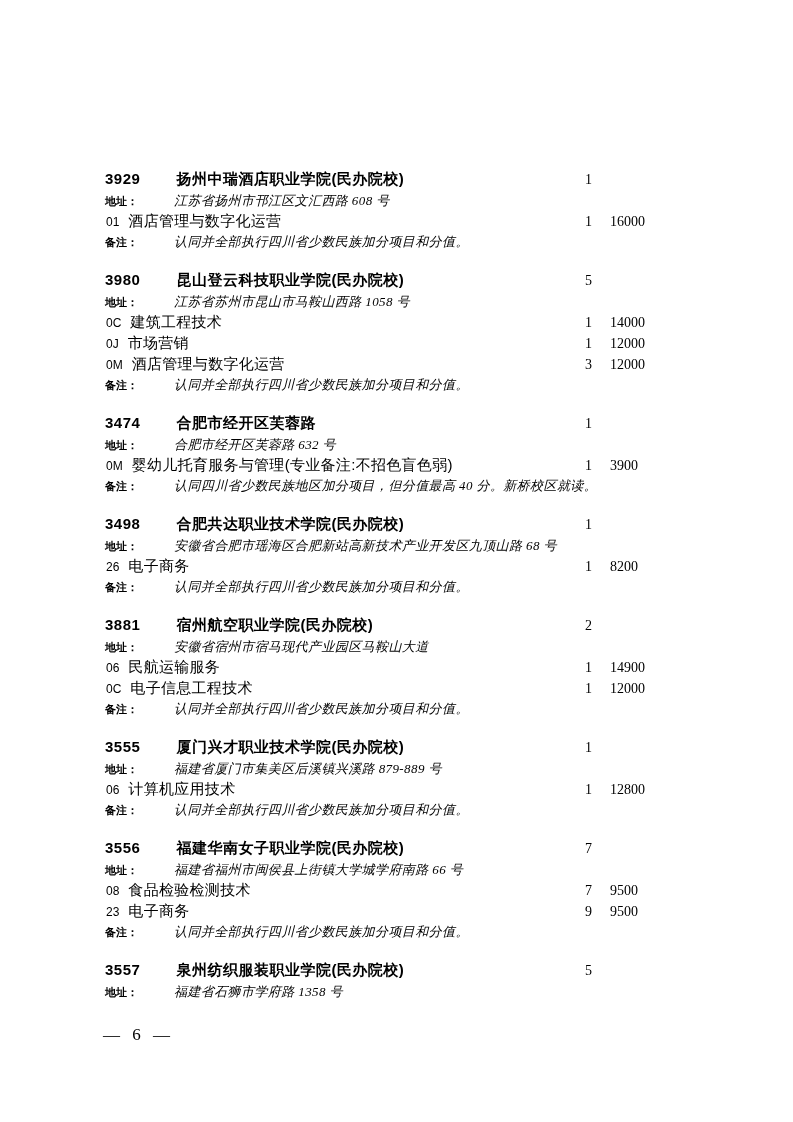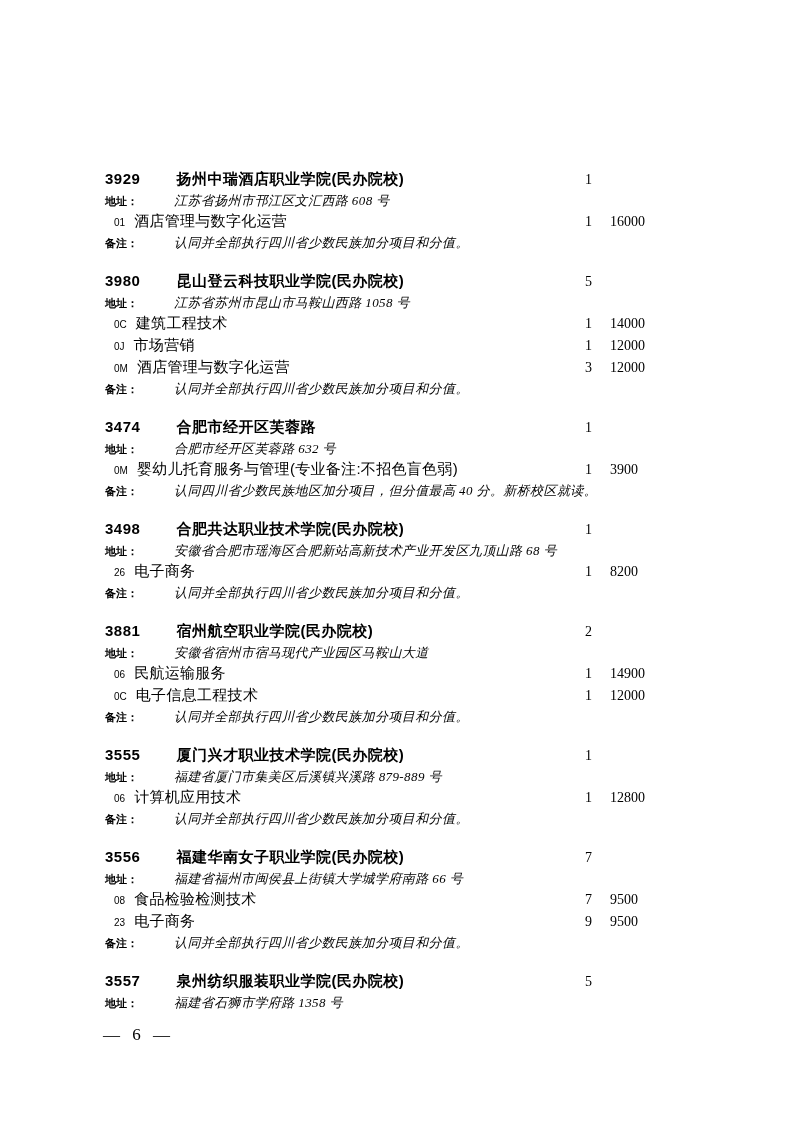--- a/index.html
+++ b/index.html
@@ -11,21 +11,21 @@
   }
   .content { position: absolute; left: 105px; top: 167px; width: 556px; }
   .school-block { margin-bottom: 16px; }
   .row { display: flex; align-items: baseline; line-height: 20px; font-size: 14px; }
   .header-row { line-height: 23px; font-size: 15px; font-weight: bold; }
   .school-code { margin-right: 12px; letter-spacing: 0.5px; flex: none; }
   .school-name { flex: 1; letter-spacing: 0.5px; margin-left: 24px; }
   .col-count { width: 25px; flex: none; }
   .col-fee { width: 51px; flex: none; }
   .num { font-family: "Liberation Serif", "DejaVu Serif", serif; font-weight: normal; font-size: 14px; }
-  .major-code { margin-left: 9px; margin-right: 9px; font-size: 10px; flex: none; }
+  .major-code { margin-left: 1px; margin-right: 9px; font-size: 12px; flex: none; }
   .major-name { flex: 1; font-size: 15px; letter-spacing: 0.3px; }
   .label { font-weight: bold; font-size: 11px; flex: none; text-align: right; }
   .kai {
     flex: 1;
     font-family: "Liberation Serif", "DejaVu Serif", serif;
     font-style: italic; font-size: 13px; letter-spacing: 0.4px; margin-left: 36px;
   }
   .footer {
     position: absolute; left: 103px; top: 1025px;
     font-family: "Liberation Serif", "DejaVu Serif", serif;

